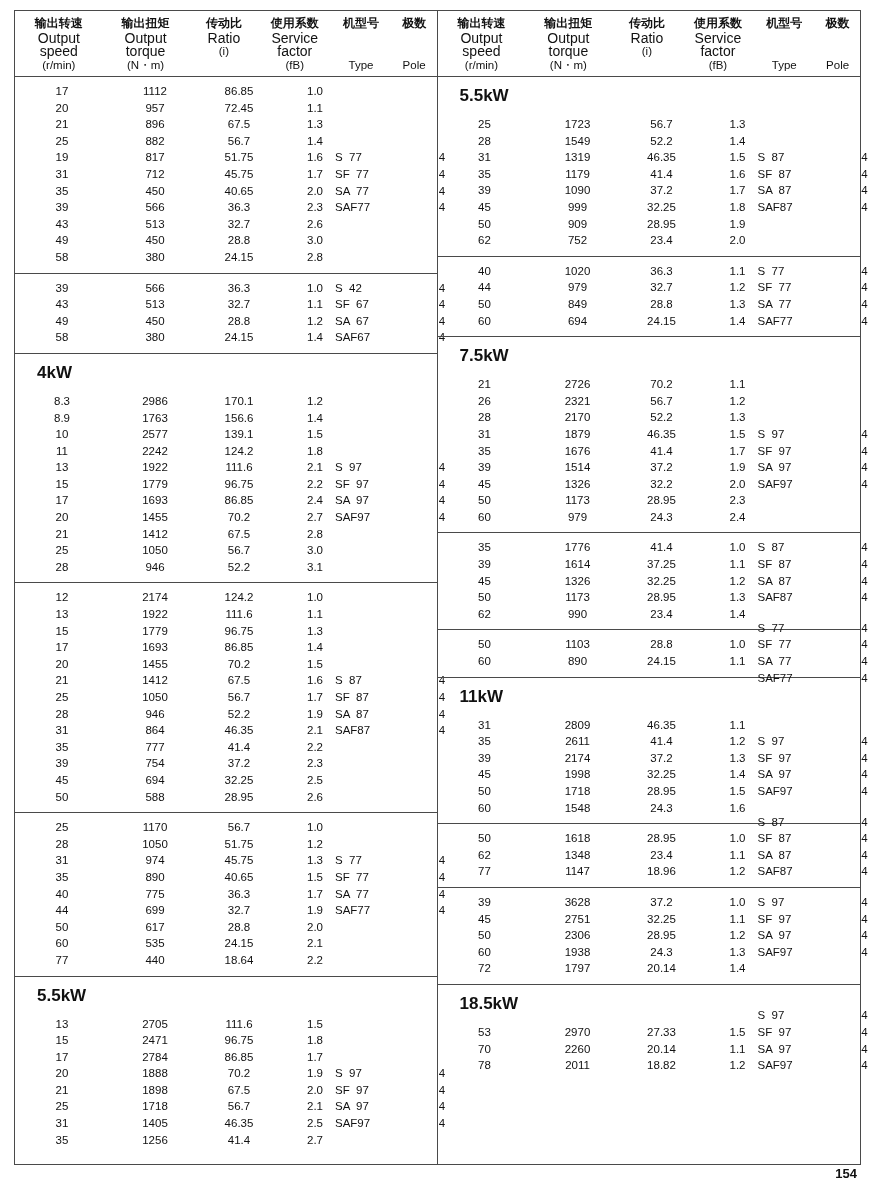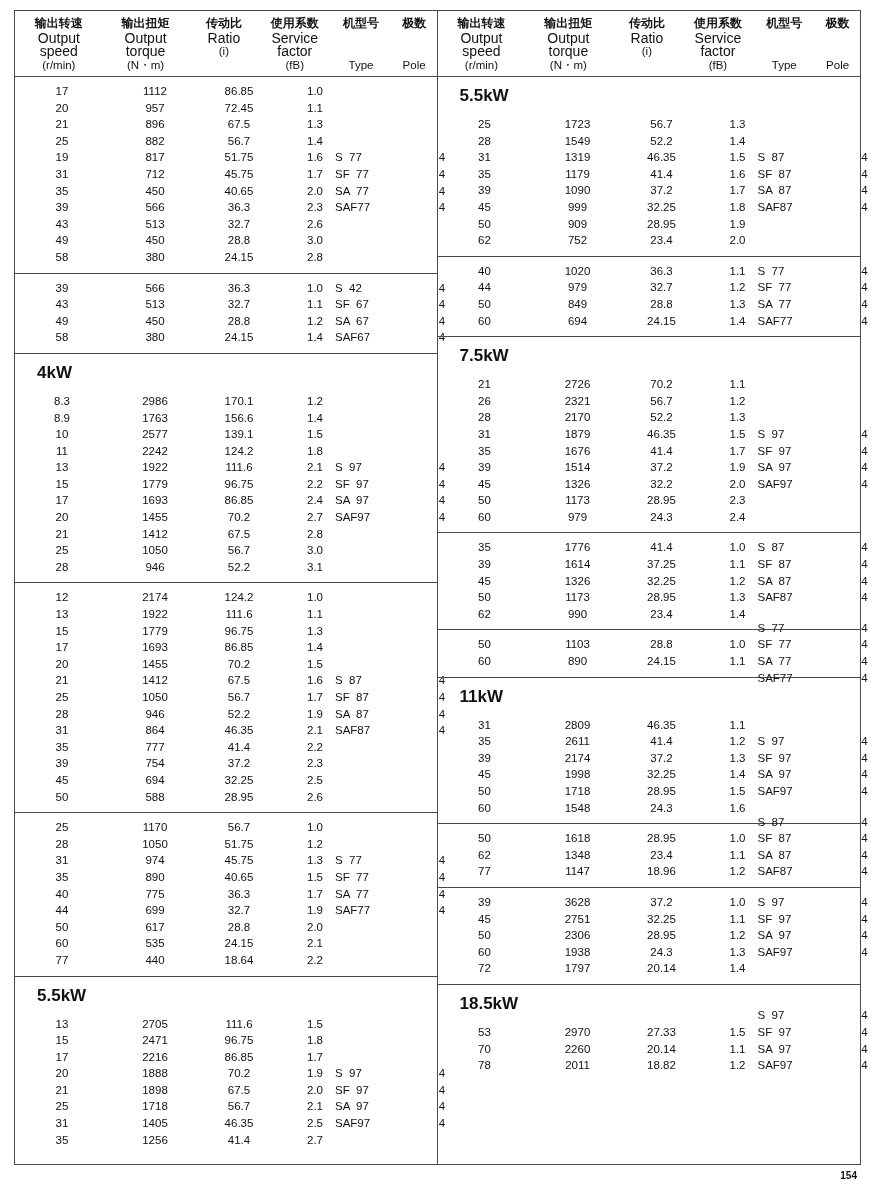--- a/index.html
+++ b/index.html
@@ -78,21 +78,21 @@
     line-height:16.6px;
     white-space:pre;
   }
   .typecell .tline{display:flex;}
   .typecell .tname{width:80px;text-align:left;padding-left:14px;}
   .typecell .tpole{width:54px;text-align:center;}
   .pageno{
     position:absolute;
     right:18px;
     bottom:10px;
-    font-size:10px;
+    font-size:13px;
     font-weight:bold;
   }
 </style>
 </head>
 <body>
 
 <div class="page">
 
   <div class="col left">
     <div class="hdr">
@@ -457,21 +457,21 @@
               <div class="c4">1.5</div>
             </div>
             <div class="row">
               <div class="c1">15</div>
               <div class="c2">2471</div>
               <div class="c3">96.75</div>
               <div class="c4">1.8</div>
             </div>
             <div class="row">
               <div class="c1">17</div>
-              <div class="c2">2216</div>
+              <div class="c2">2784</div>
               <div class="c3">86.85</div>
               <div class="c4">1.7</div>
             </div>
             <div class="row">
               <div class="c1">20</div>
               <div class="c2">1888</div>
               <div class="c3">70.2</div>
               <div class="c4">1.9</div>
             </div>
             <div class="row">

